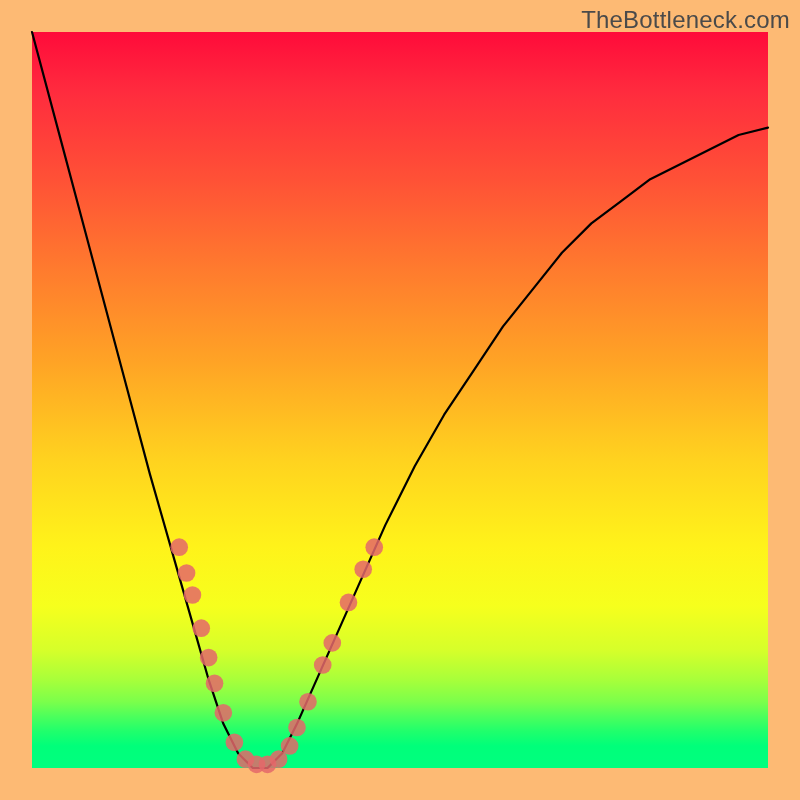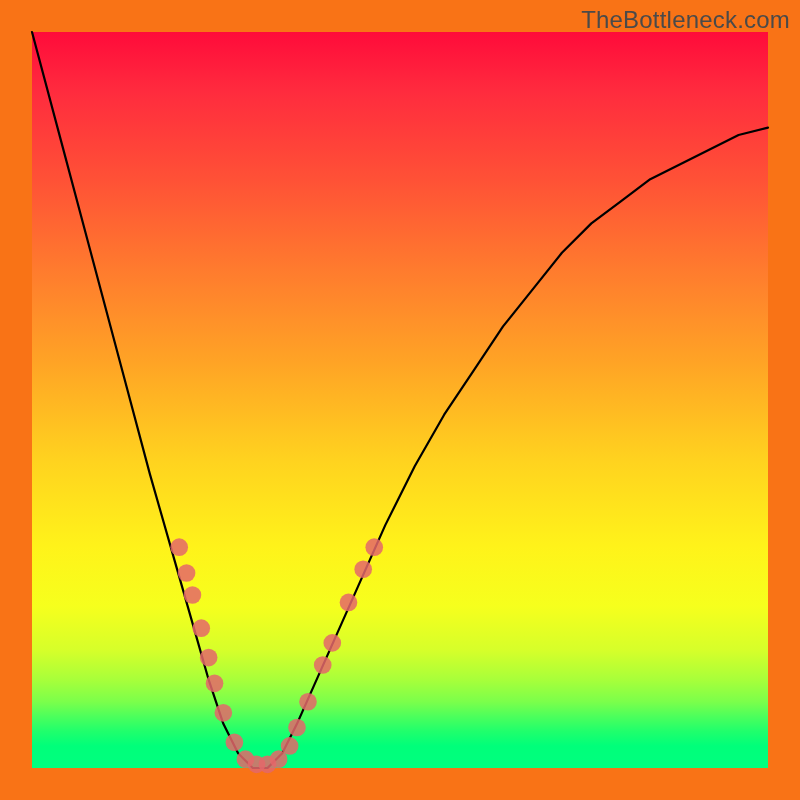--- a/index.html
+++ b/index.html
@@ -8,21 +8,21 @@
     width: 800px;
     height: 800px;
     overflow: hidden;
     background: #000;
     font-family: Arial, Helvetica, sans-serif;
   }
   .frame {
     position: relative;
     width: 800px;
     height: 800px;
-    background: #f97316;
+    background: #fdba74;
   }
   .plot-area {
     position: absolute;
     left: 32px;
     top: 32px;
     width: 736px;
     height: 736px;
     background: linear-gradient(
       to bottom,
       #ff0b3a 0%,

